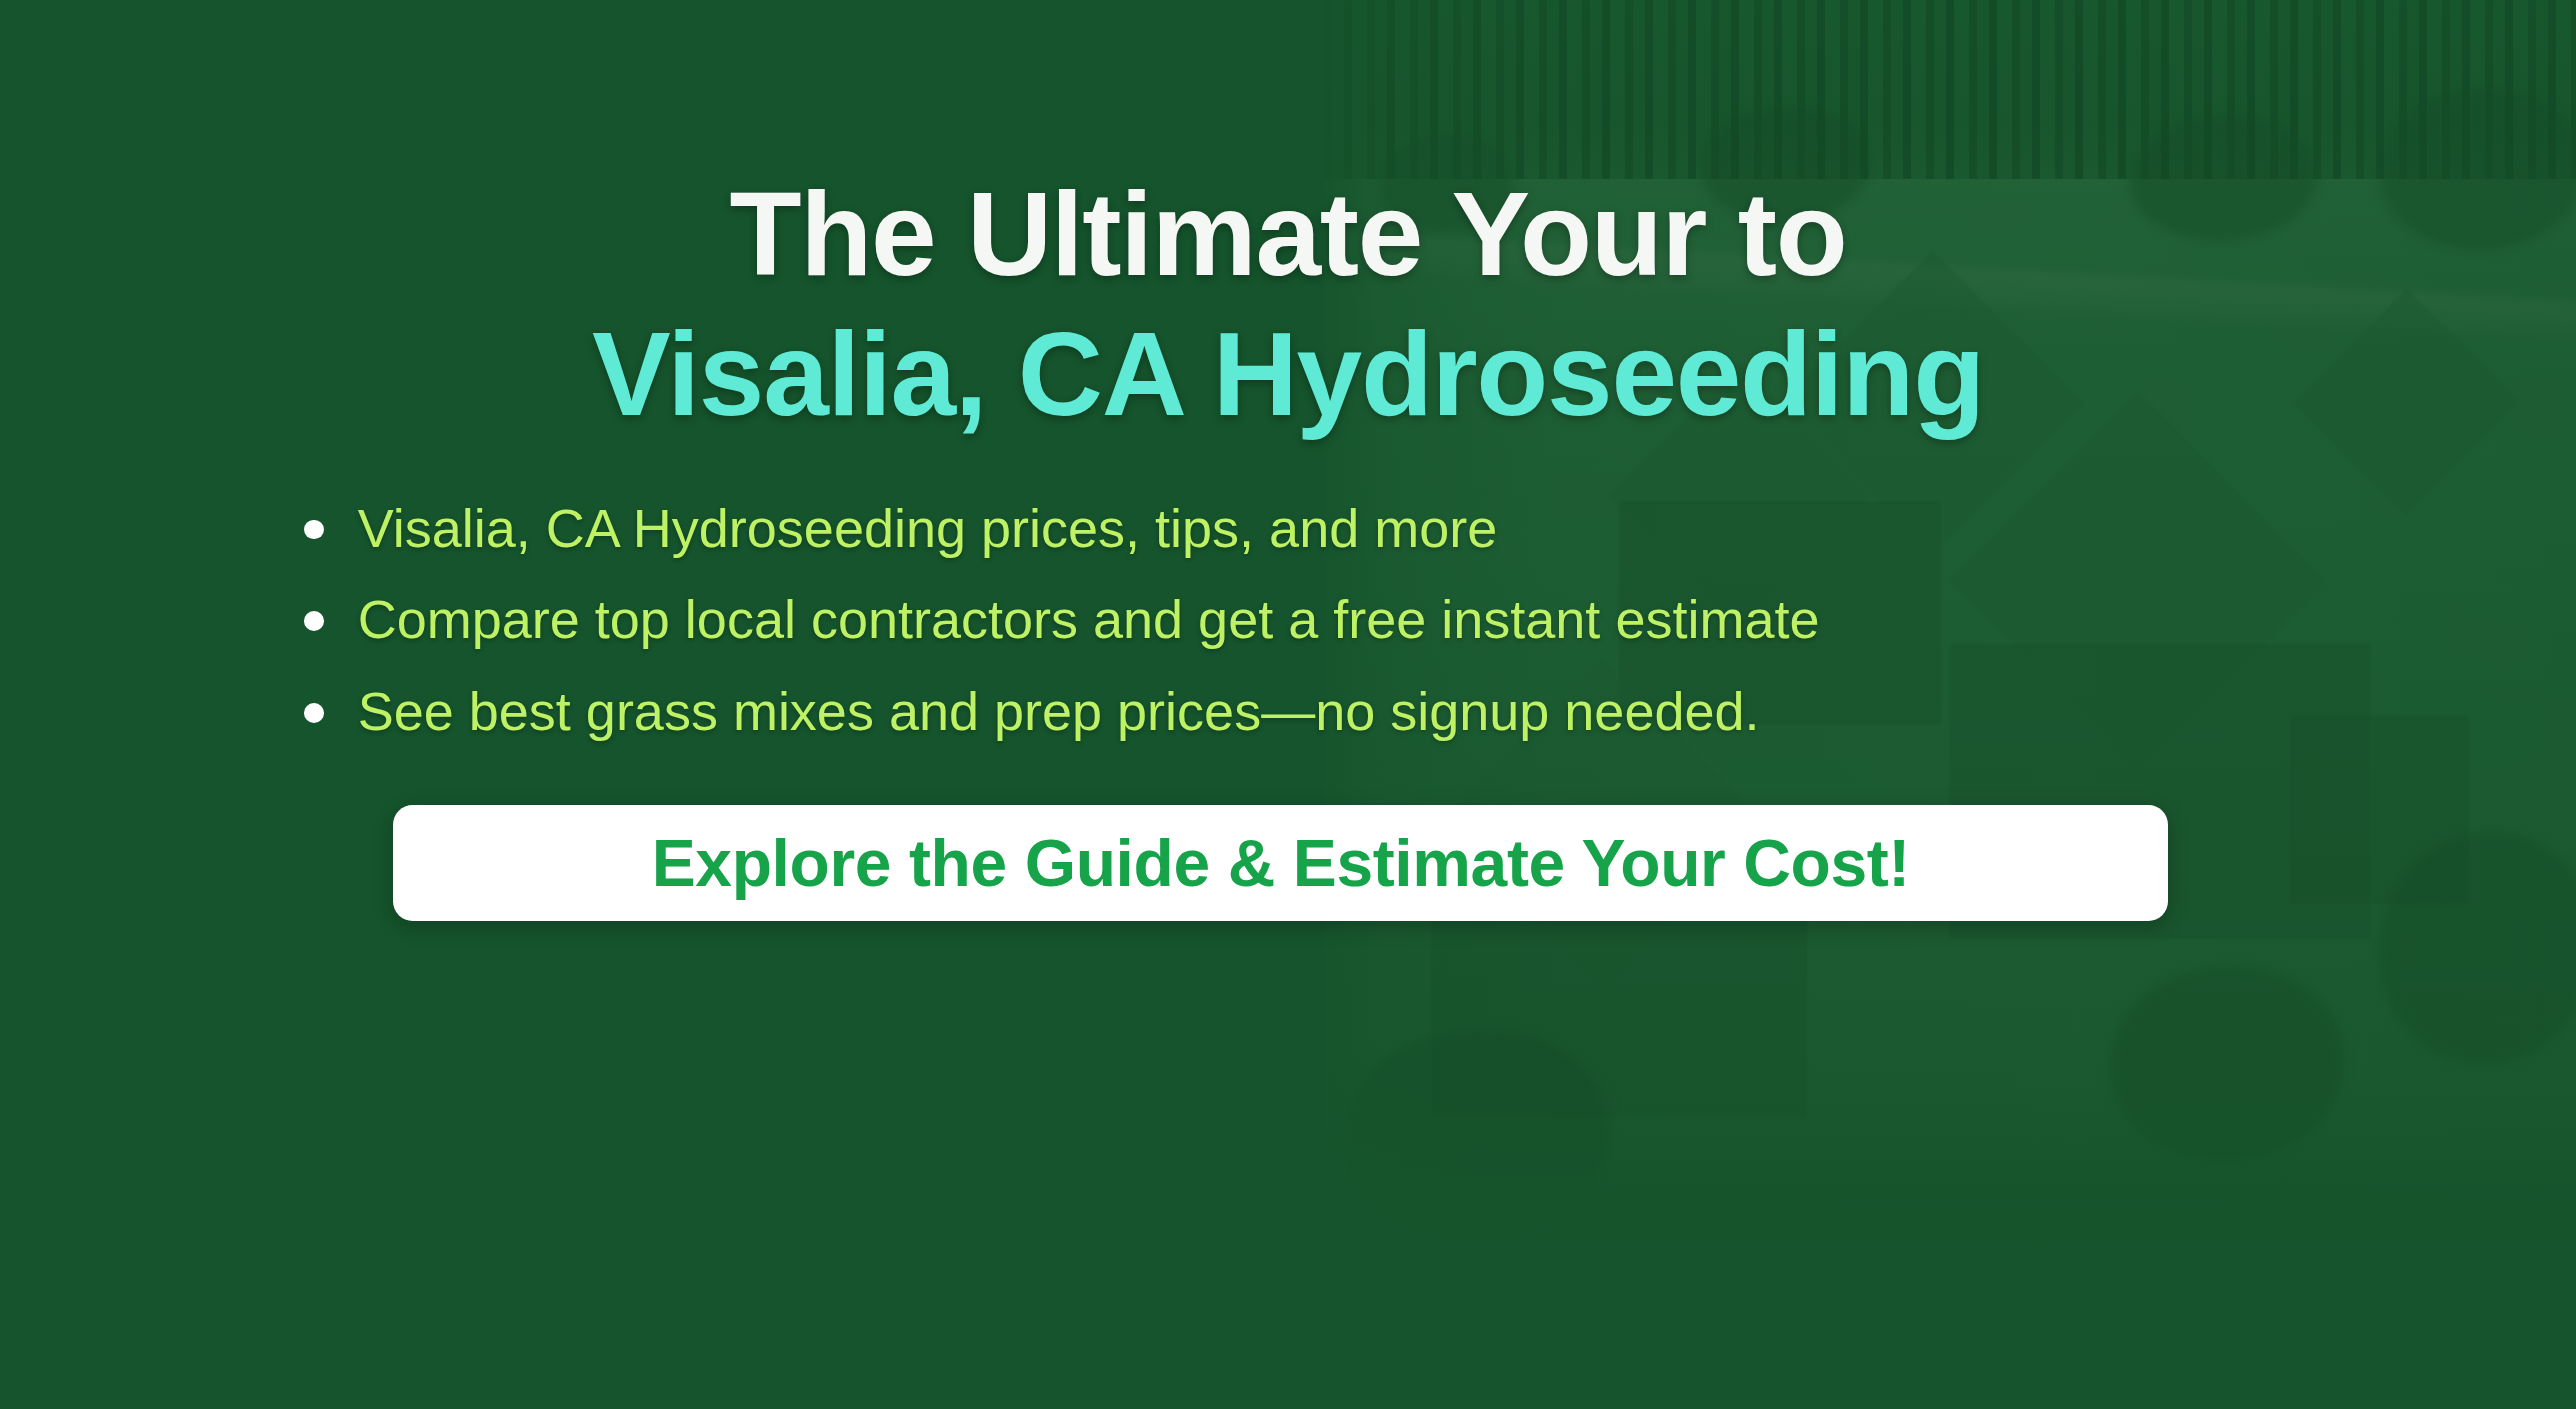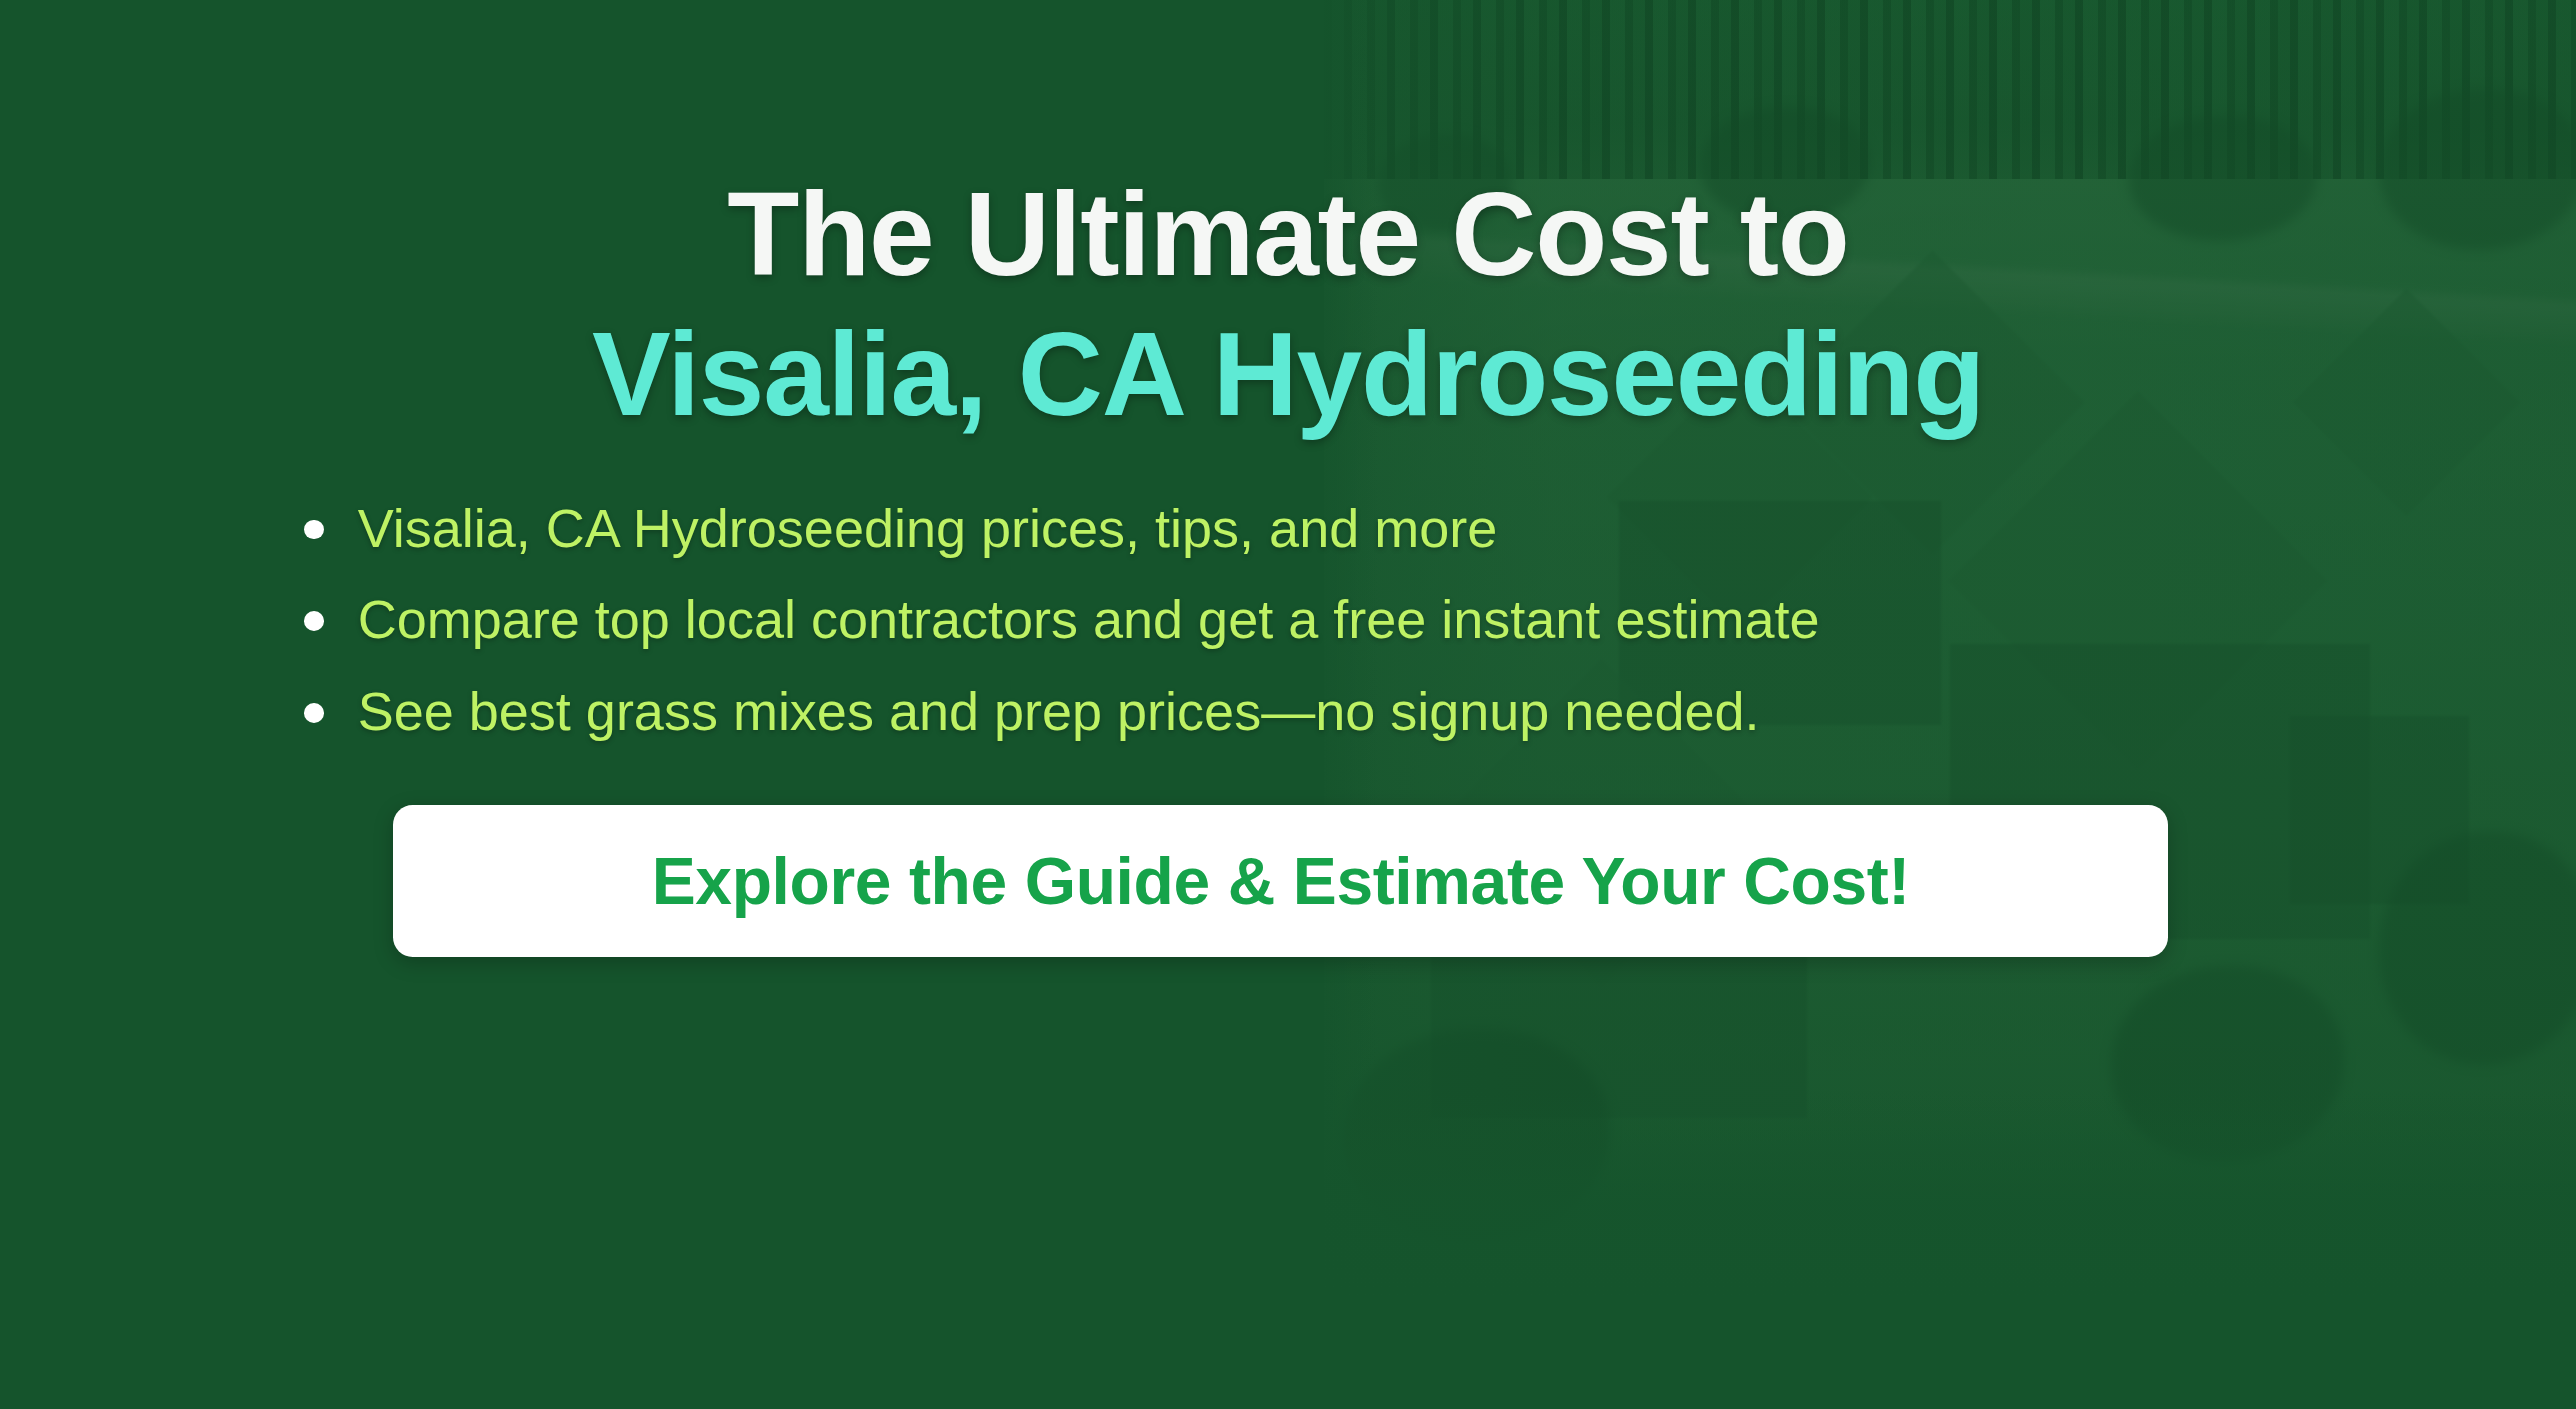--- a/index.html
+++ b/index.html
@@ -141,21 +141,21 @@
   }
 
   .cta-wrap {
     margin-top:34px;
     width:100%;
     display:flex;
     justify-content:center;
   }
   .cta-button {
     width:1775px;
-    height:152px;
+    height:116px;
     background:#ffffff;
     border-radius:19.7px;
     display:flex;
     align-items:center;
     justify-content:center;
     box-shadow:0 5.4px 19.7px rgba(0,0,0,.22);
     border:none;
     cursor:pointer;
     margin-left:-14.3px;
   }
@@ -224,21 +224,21 @@
     <div class="tree-blob" style="left:1055px;top:832px;width:215px;height:233px;"></div>
     <div class="tree-blob" style="left:18px;top:1029px;width:268px;height:215px;"></div>
 
     <div class="tint"></div>
     <div class="fade-left"></div>
     <div class="fade-bottom"></div>
   </div>
 
   <div class="content">
 
-    <h1 class="headline headline-1">The Ultimate Cost to</h1>
+    <h1 class="headline headline-1">The Ultimate Your to</h1>
 
     <h1 class="headline headline-2">Visalia, CA Hydroseeding</h1>
 
     <ul class="bullets">
       <li class="bullet">
         <span class="bullet-dot"></span>
         <span class="bullet-text">Visalia, CA Hydroseeding prices, tips, and more</span>
       </li>
       <li class="bullet">
         <span class="bullet-dot"></span>

